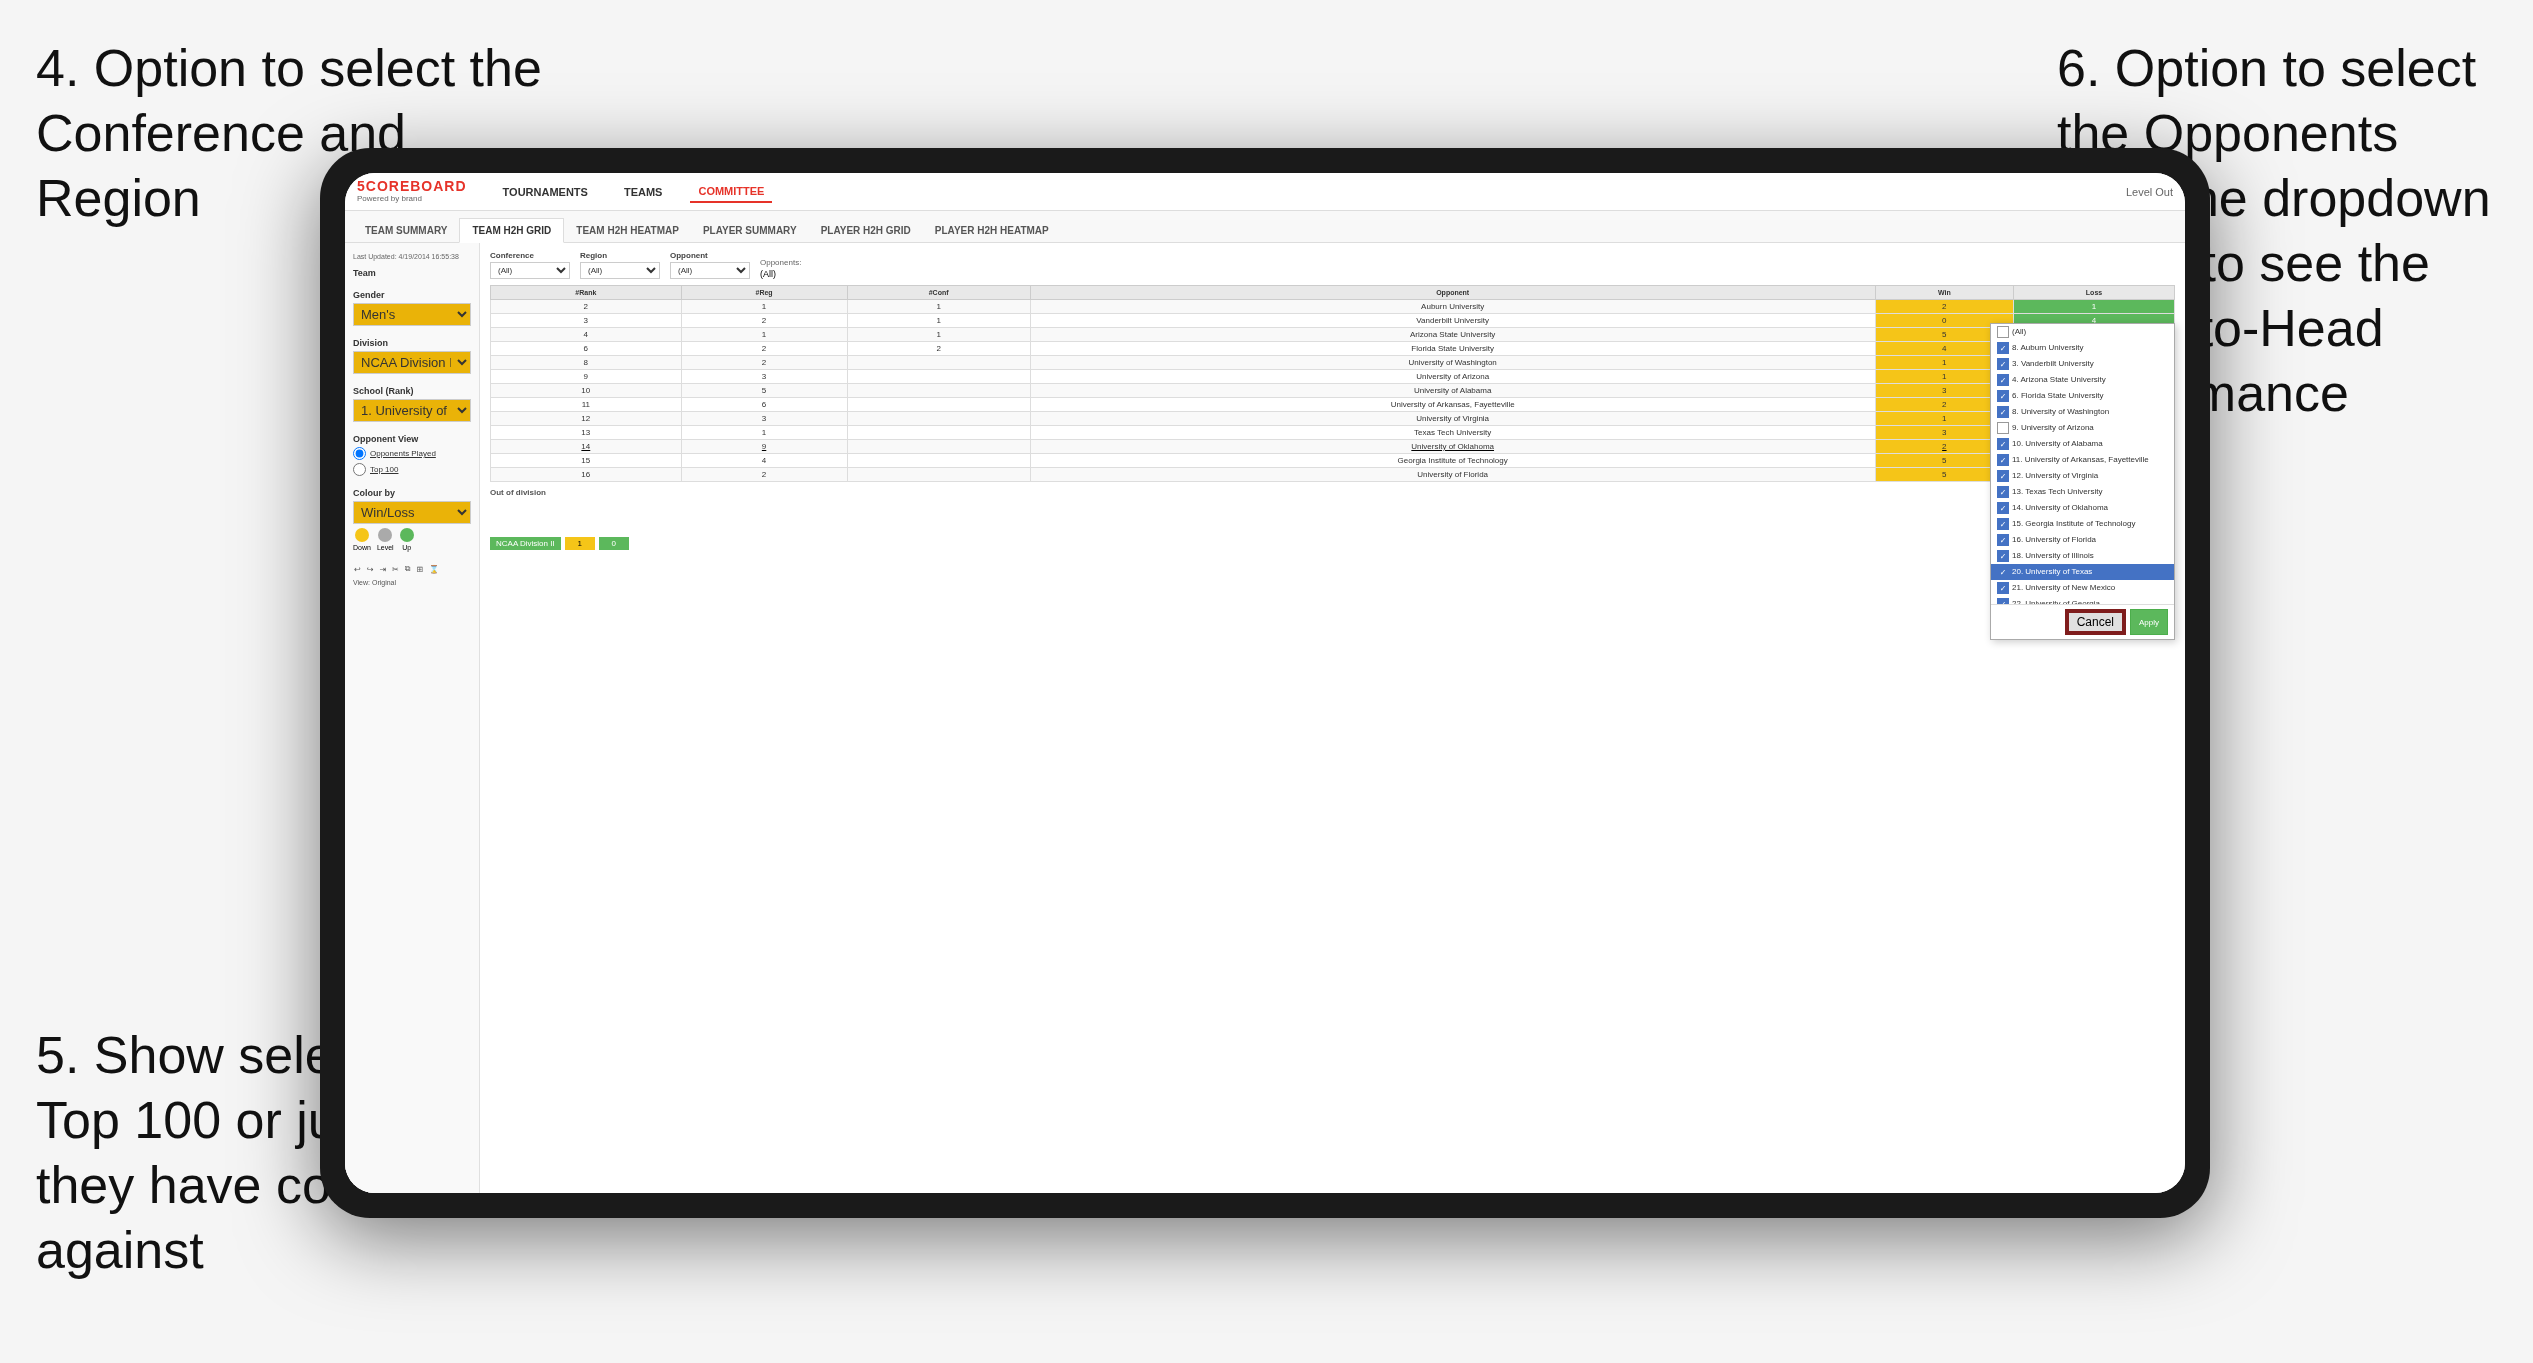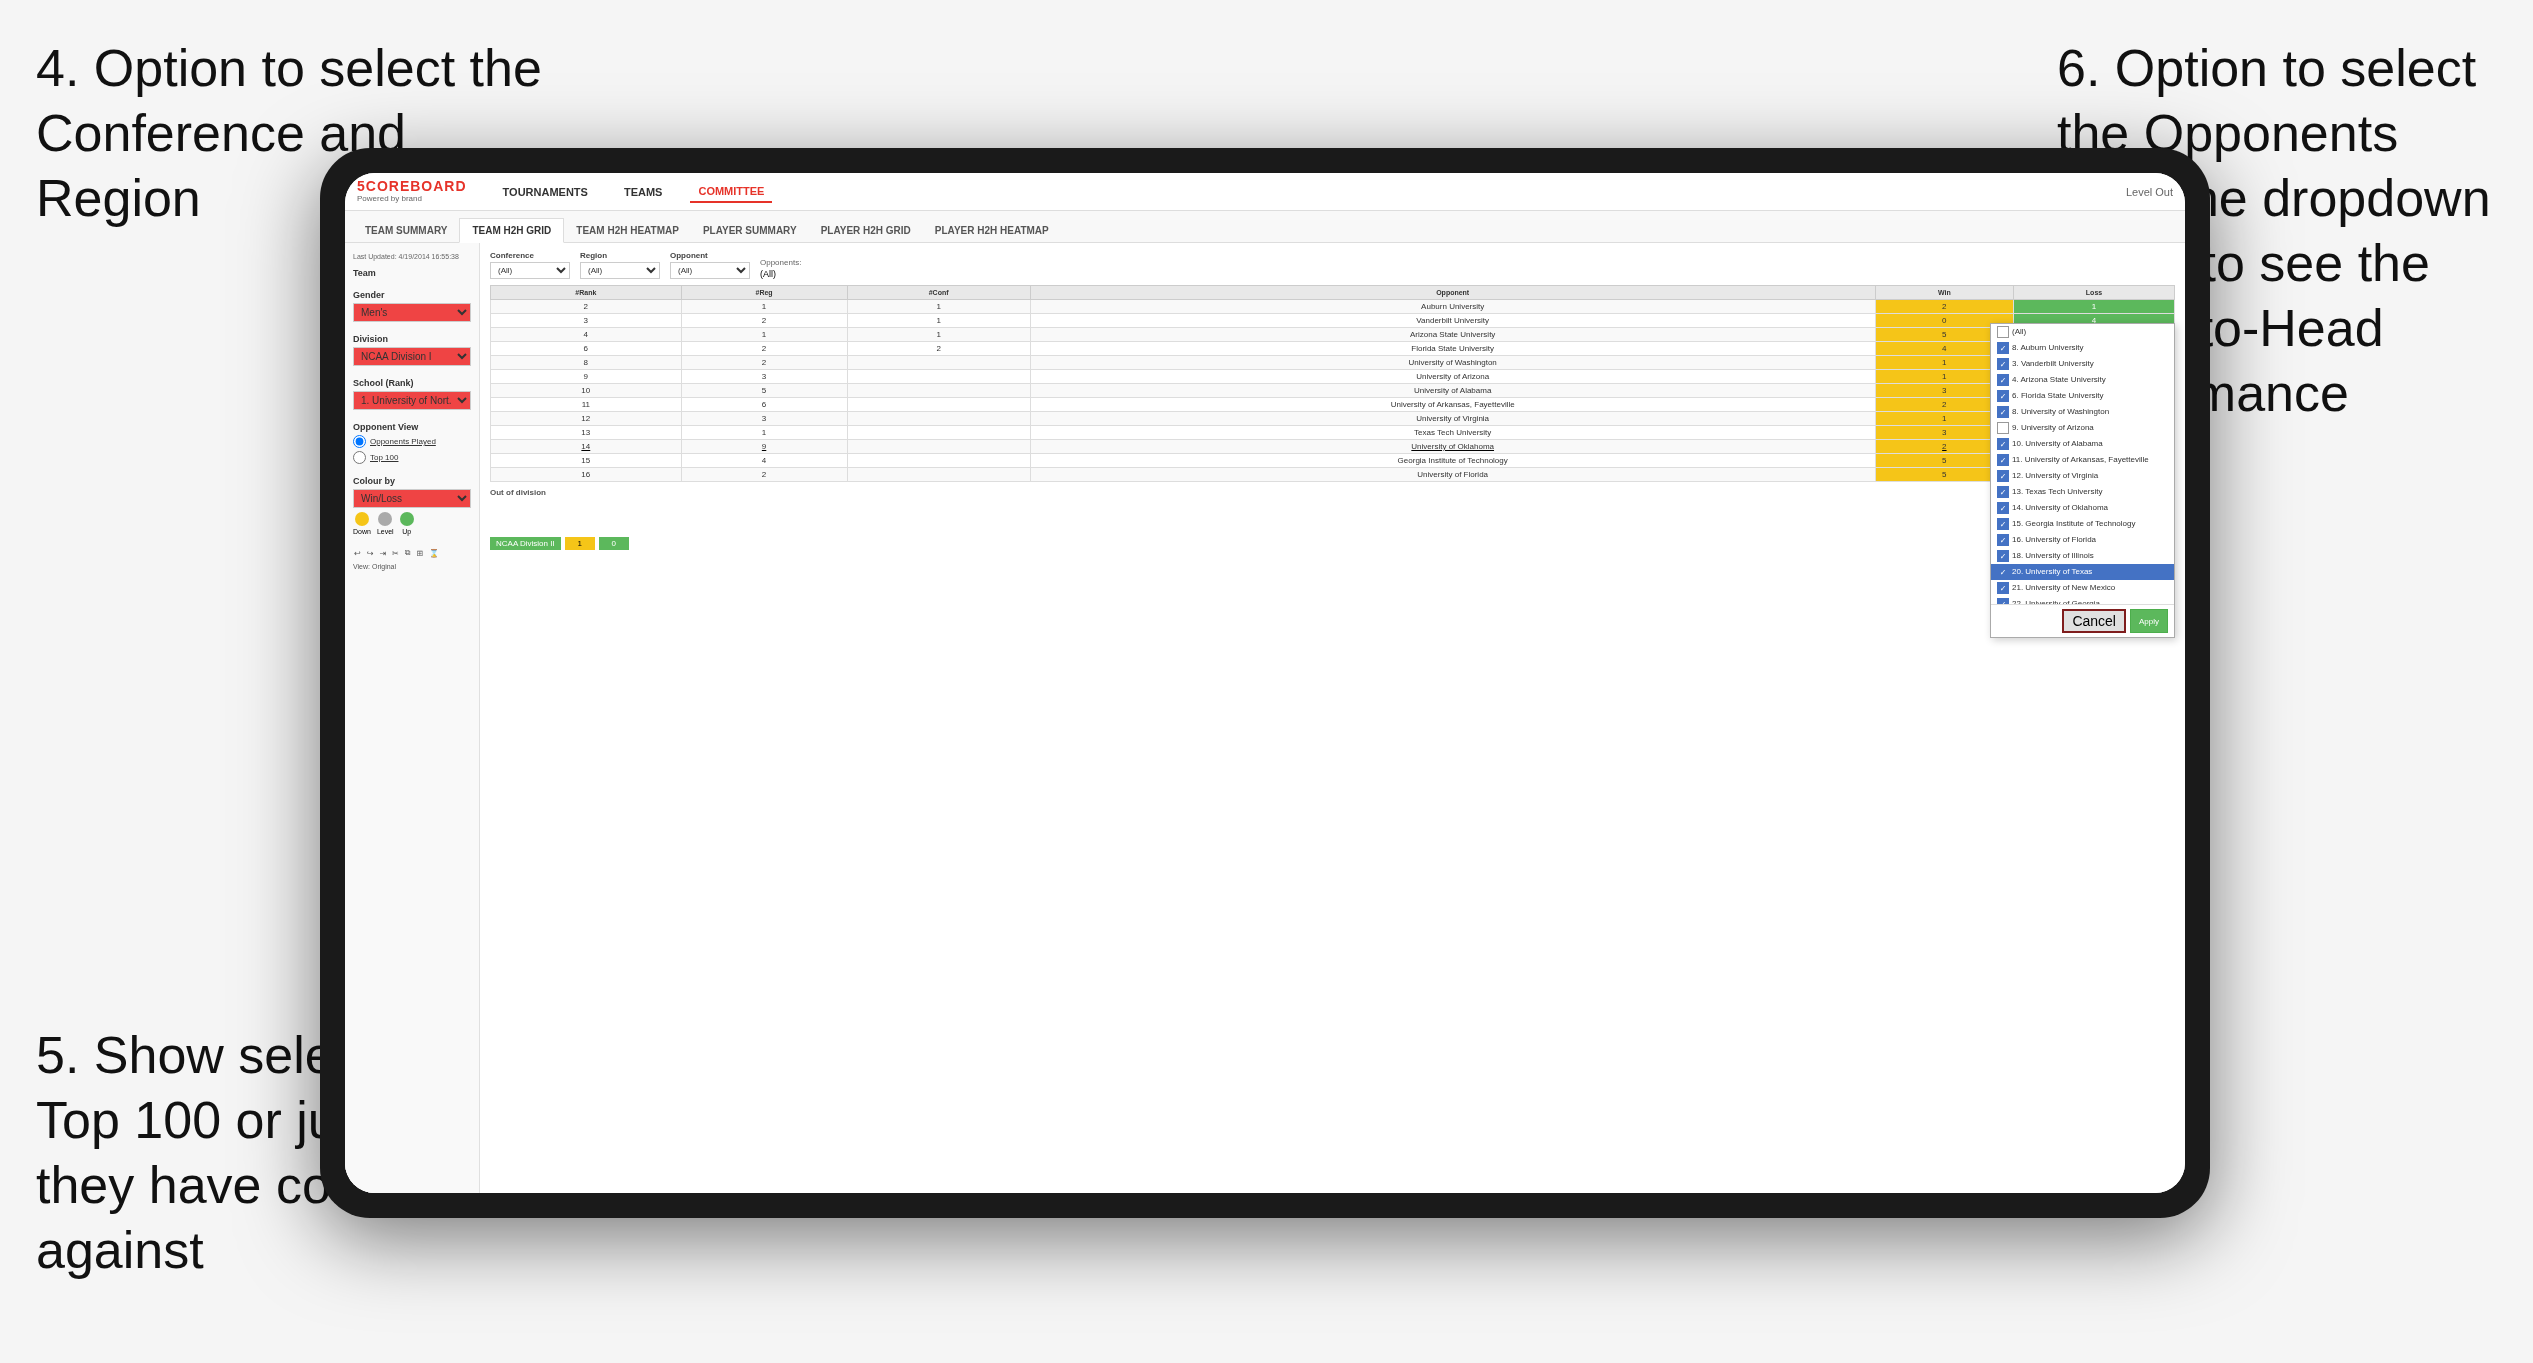--- a/index.html
+++ b/index.html
@@ -185,24 +185,24 @@
 
     .panel-label {
       font-size: 9px;
       font-weight: 700;
       color: #333;
       margin-bottom: 3px;
     }
 
     .panel-select {
       width: 100%;
-      font-size: 10px;
+      font-size: 13px;
       border: 1px solid #ccc;
       padding: 2px 3px;
-      background: #ef4444;
+      background: #eab308;
       color: #333;
     }
 
     .last-updated {
       font-size: 7px;
       color: #666;
       margin-bottom: 8px;
     }
 
     .opponent-view-section {
@@ -416,24 +416,24 @@
 
     .dropdown-buttons {
       display: flex;
       justify-content: flex-end;
       padding: 4px 6px;
       gap: 4px;
       border-top: 1px solid #ddd;
     }
 
     .btn-cancel {
-      font-size: 14px;
+      font-size: 12px;
       padding: 2px 8px;
       background: #e0e0e0;
-      border: 2px solid #7f1d1d;
+      border: 4px solid #7f1d1d;
       cursor: pointer;
     }
 
     .btn-apply {
       font-size: 8px;
       padding: 2px 8px;
       background: #5cb85c;
       border: 1px solid #4cae4c;
       color: #fff;
       cursor: pointer;

